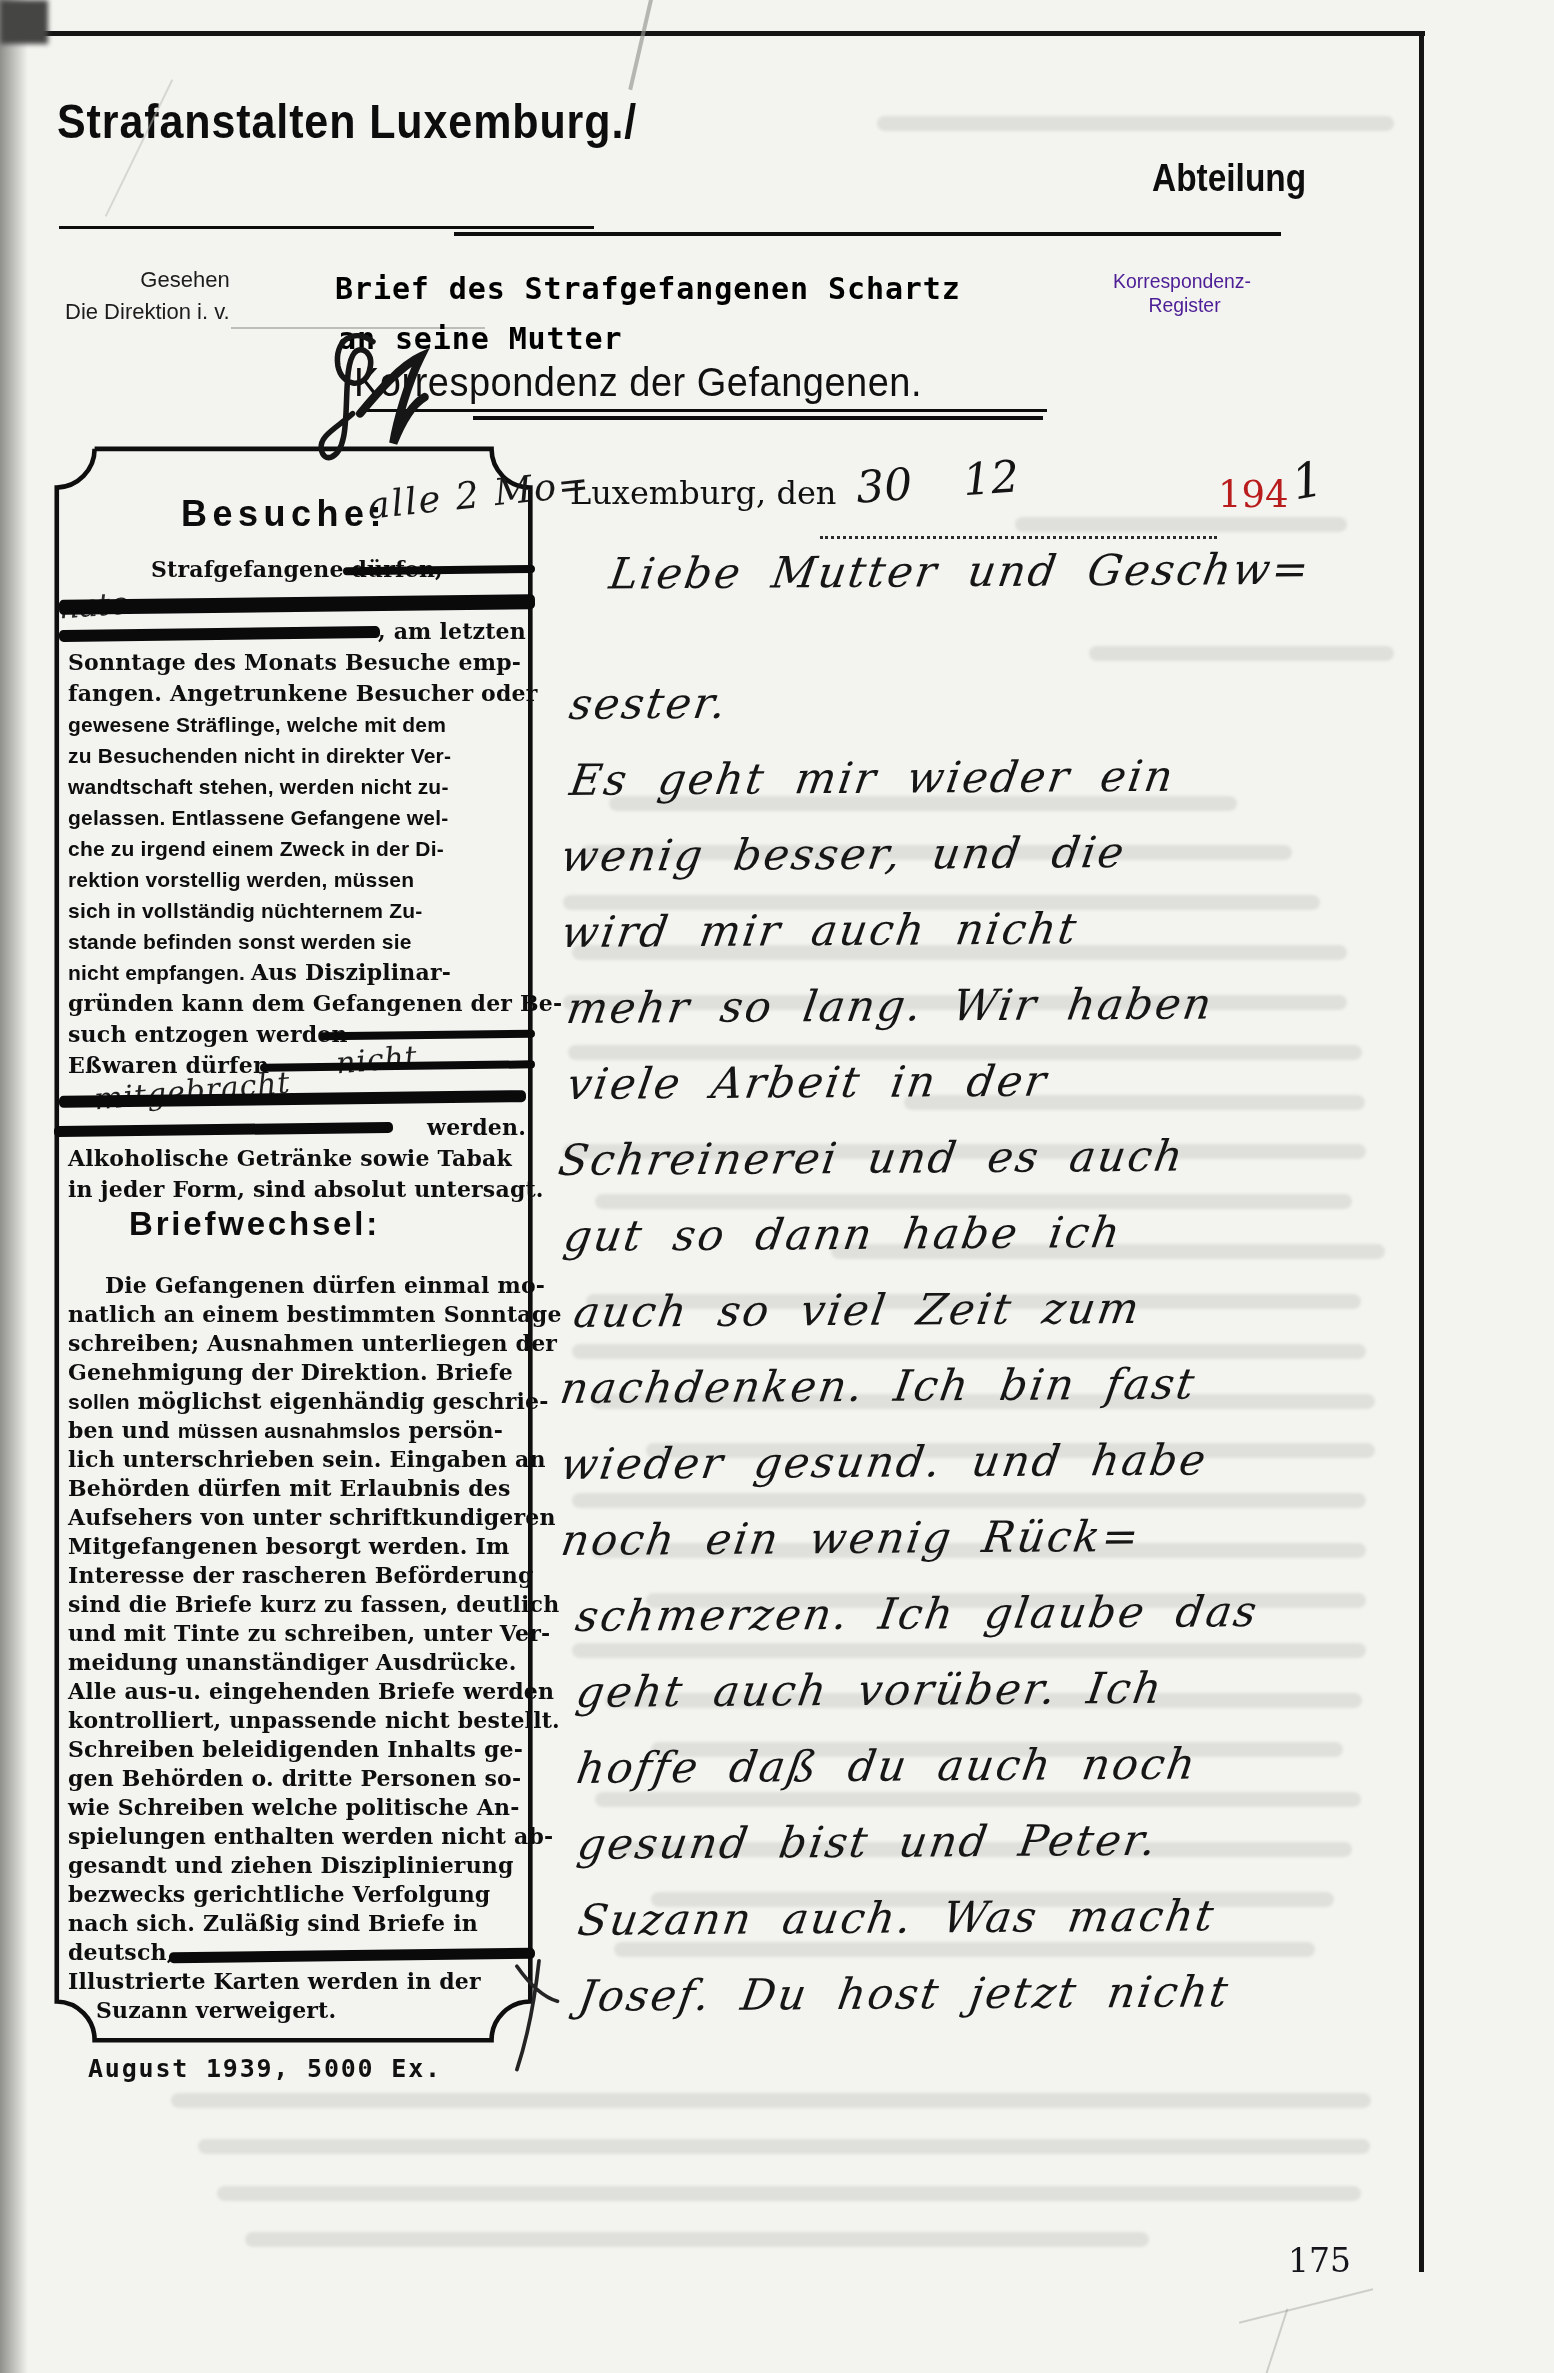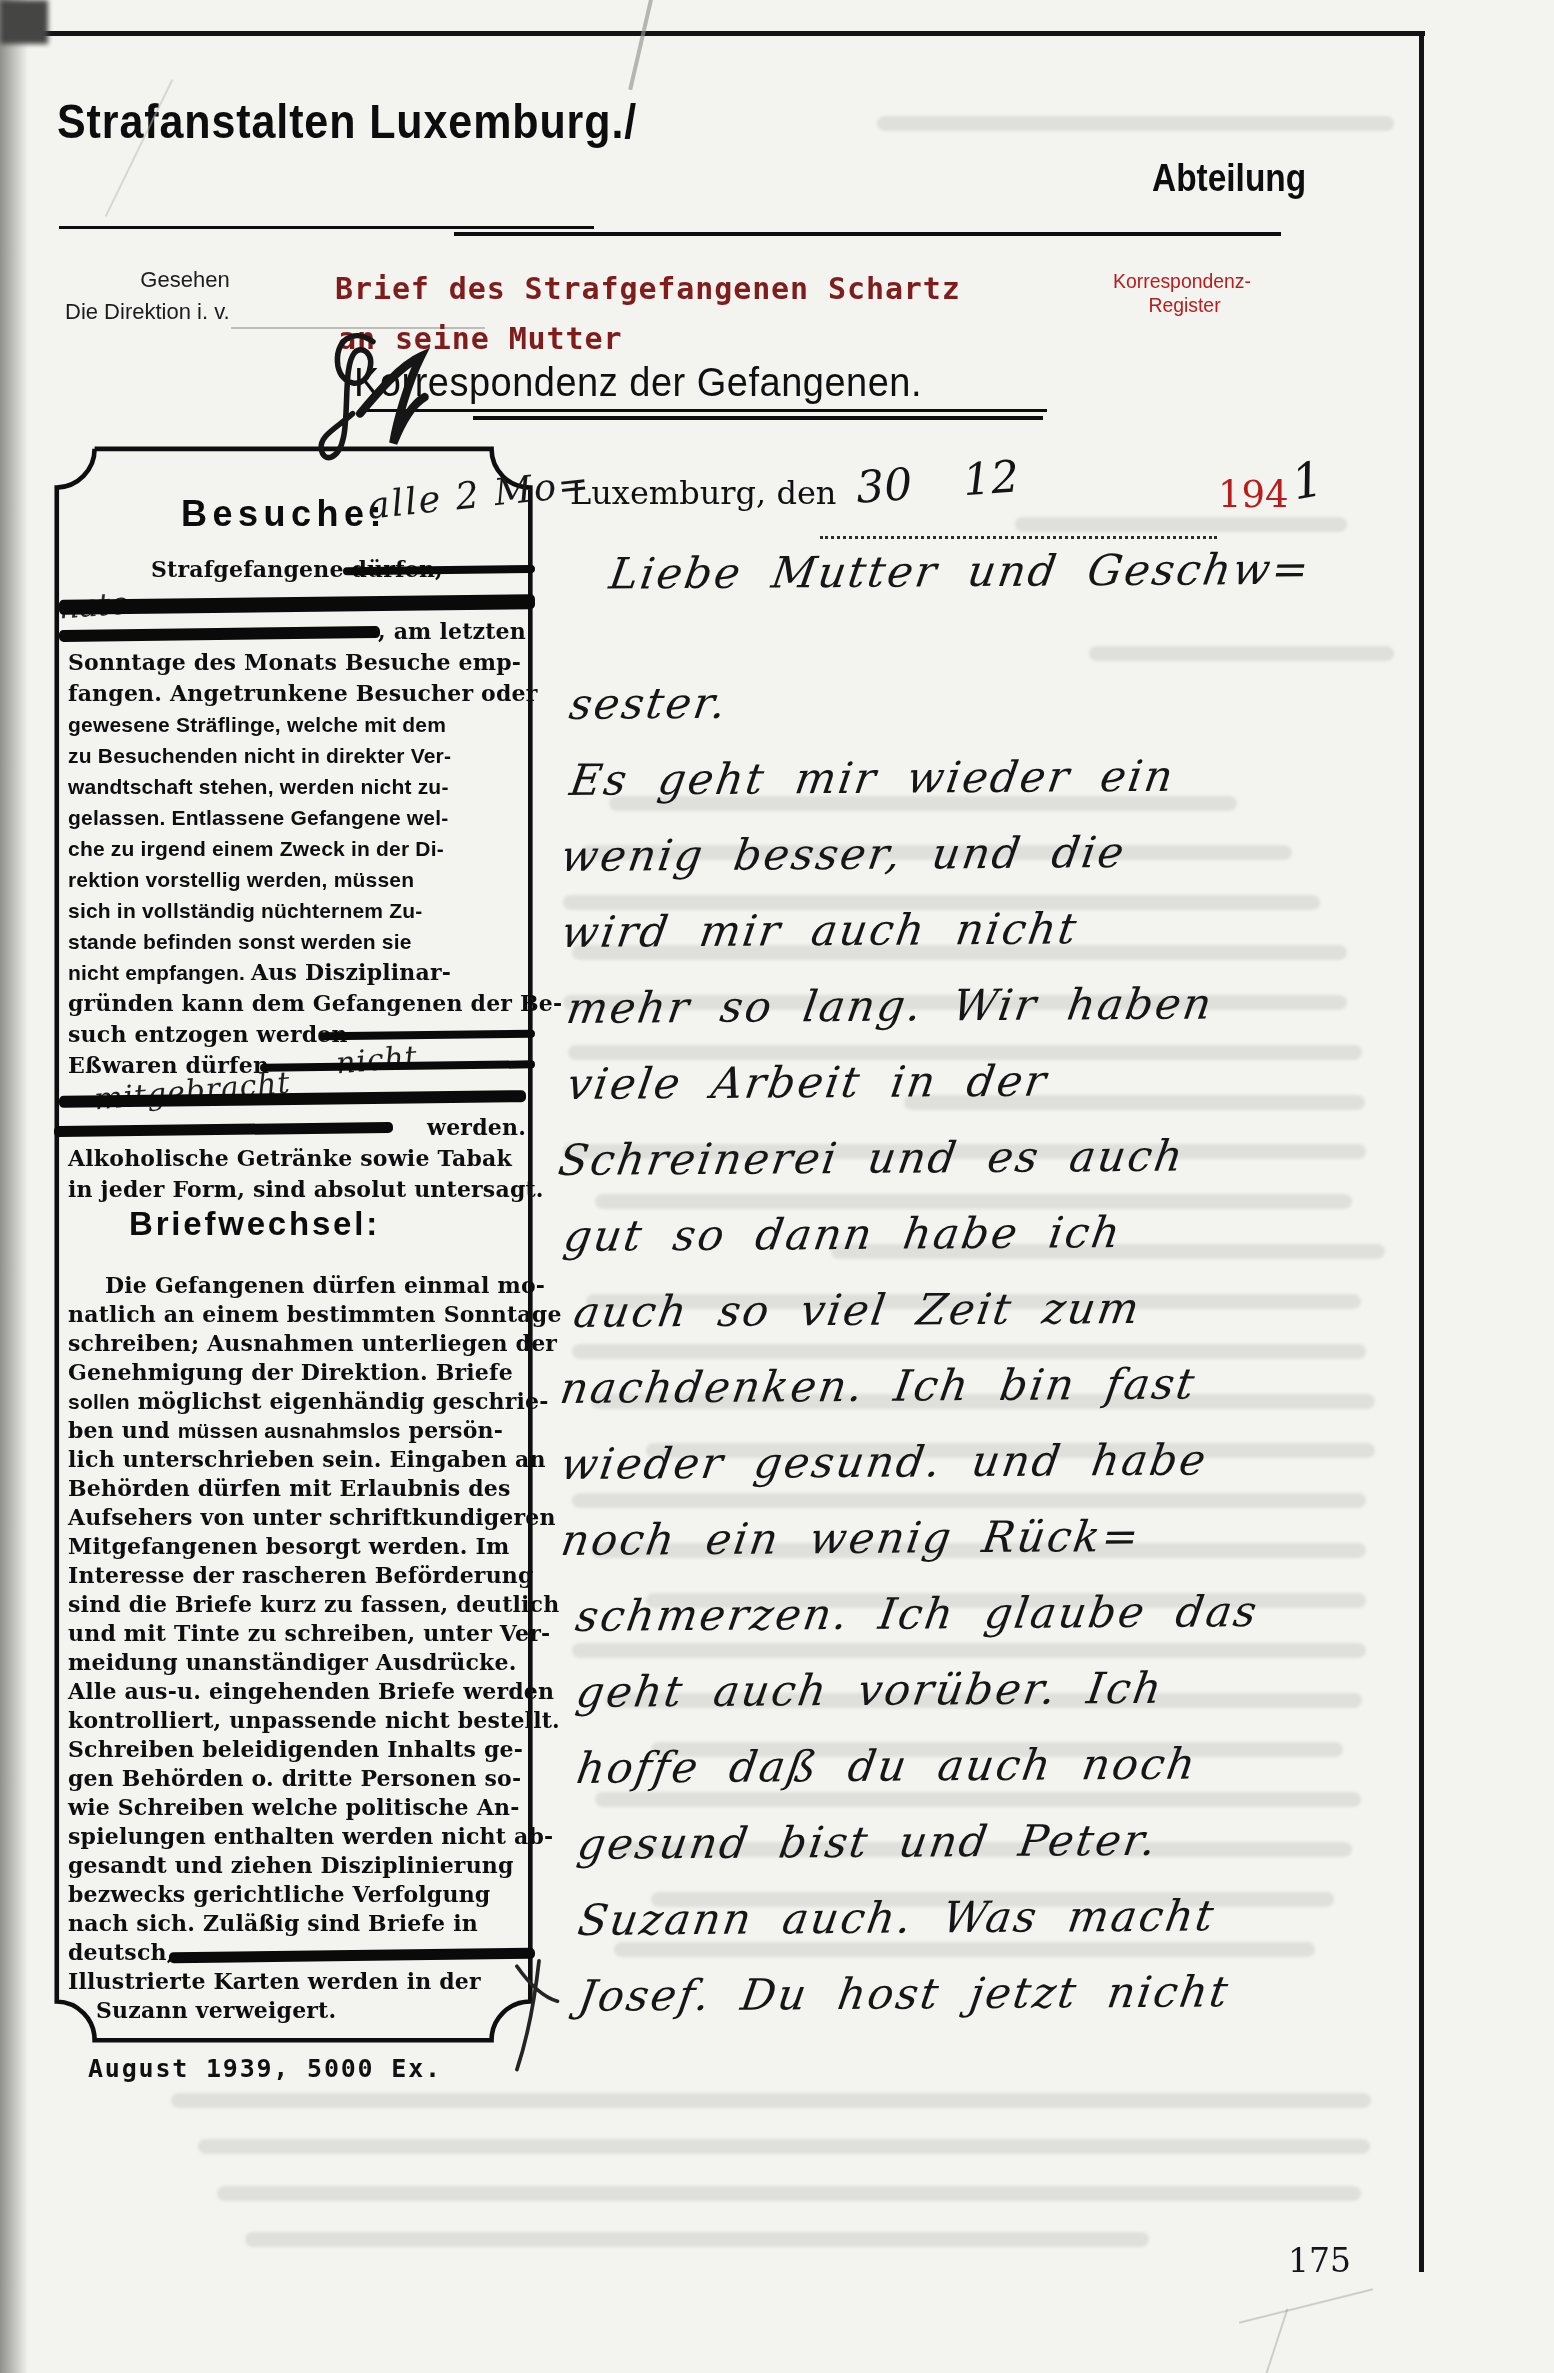--- a/index.html
+++ b/index.html
@@ -17,22 +17,22 @@
   
   .title{position:absolute;left:57px;top:94px;font-size:43px;font-weight:700;letter-spacing:0.9px;
      transform:scaleY(1.12);transform-origin:left top;color:#0d0d0d;}
   .rule{position:absolute;background:#0d0d0d;}
   .abteilung{position:absolute;left:1152px;top:157px;font-size:38px;font-weight:700;
      transform:scaleX(.88);transform-origin:left top;color:#0d0d0d;}
   .stamp{position:absolute;left:65px;top:264px;font-size:22px;color:#1c1c1c;line-height:32px;text-align:right;}
   .stamp .l1{padding-left:39px;}
   .stamp-underline{position:absolute;left:231px;top:327px;width:254px;height:1.8px;background:#9a9a95;opacity:.6;}
   .typed{position:absolute;font-family:"DejaVu Sans Mono",monospace;font-weight:700;
-     font-size:30px;letter-spacing:0.9px;color:#7f1d1d;white-space:nowrap;}
-  .register{position:absolute;left:1113px;top:269px;font-size:19.4px;line-height:24px;color:#b91c1c;}
+     font-size:30px;letter-spacing:0.9px;color:#000000;white-space:nowrap;}
+  .register{position:absolute;left:1113px;top:269px;font-size:19.4px;line-height:24px;color:#4c1d95;}
   .subtitle{position:absolute;left:354px;top:360px;font-size:38px;font-weight:400;
      letter-spacing:0.5px;color:#101010;transform:scaleY(1.05);transform-origin:left top;white-space:nowrap;}
   
   .box-svg{position:absolute;left:54px;top:446px;z-index:3;}
   .box-head{position:absolute;font-weight:700;color:#0c0c0c;z-index:3;white-space:nowrap;}
   #besuche-head{left:181px;top:493px;font-size:36px;letter-spacing:5.5px;}
   #briefwechsel-head{left:129px;top:1205px;font-size:33px;letter-spacing:2.8px;}
   .notice{position:absolute;left:68px;width:458px;z-index:3;}
   #besuche-body{top:555px;}
   #briefwechsel-body{top:1272px;}

